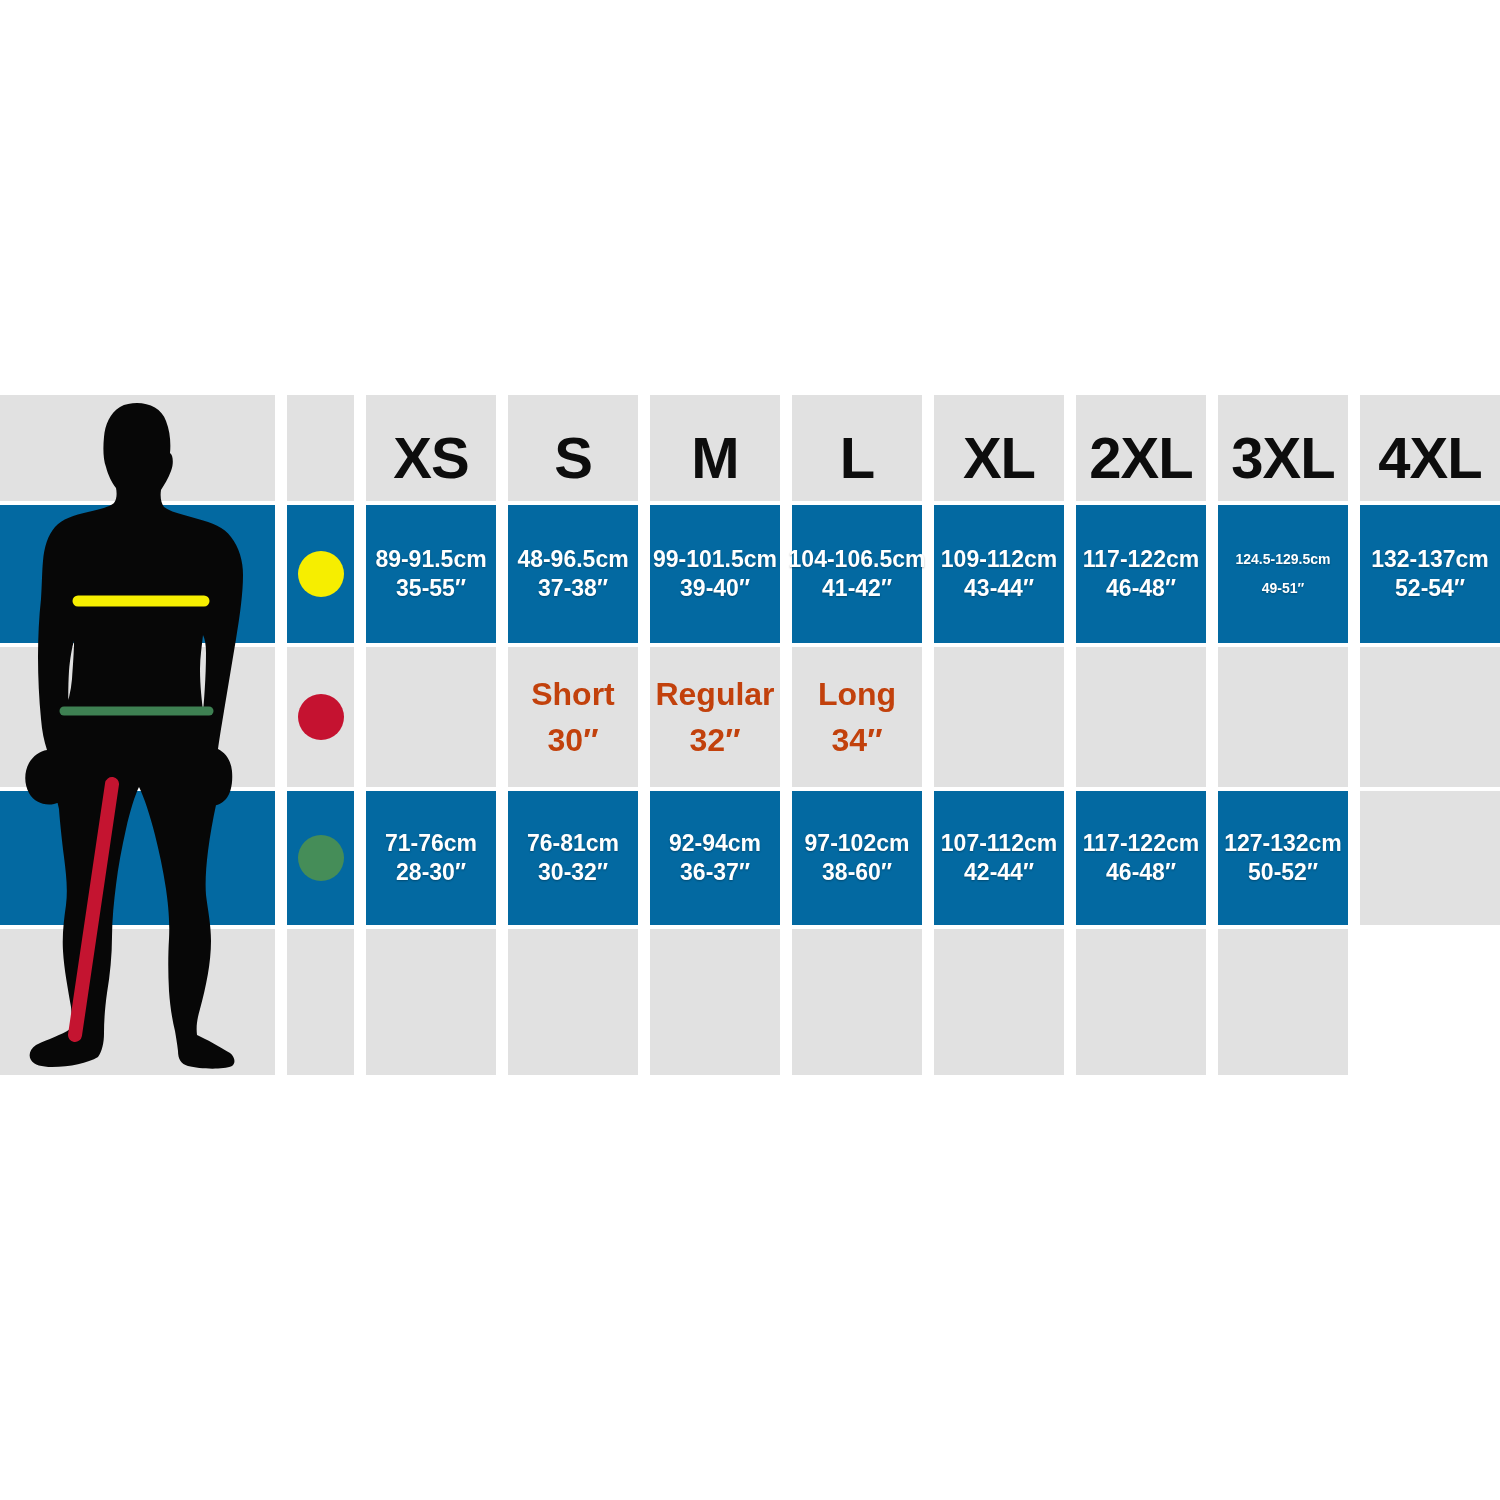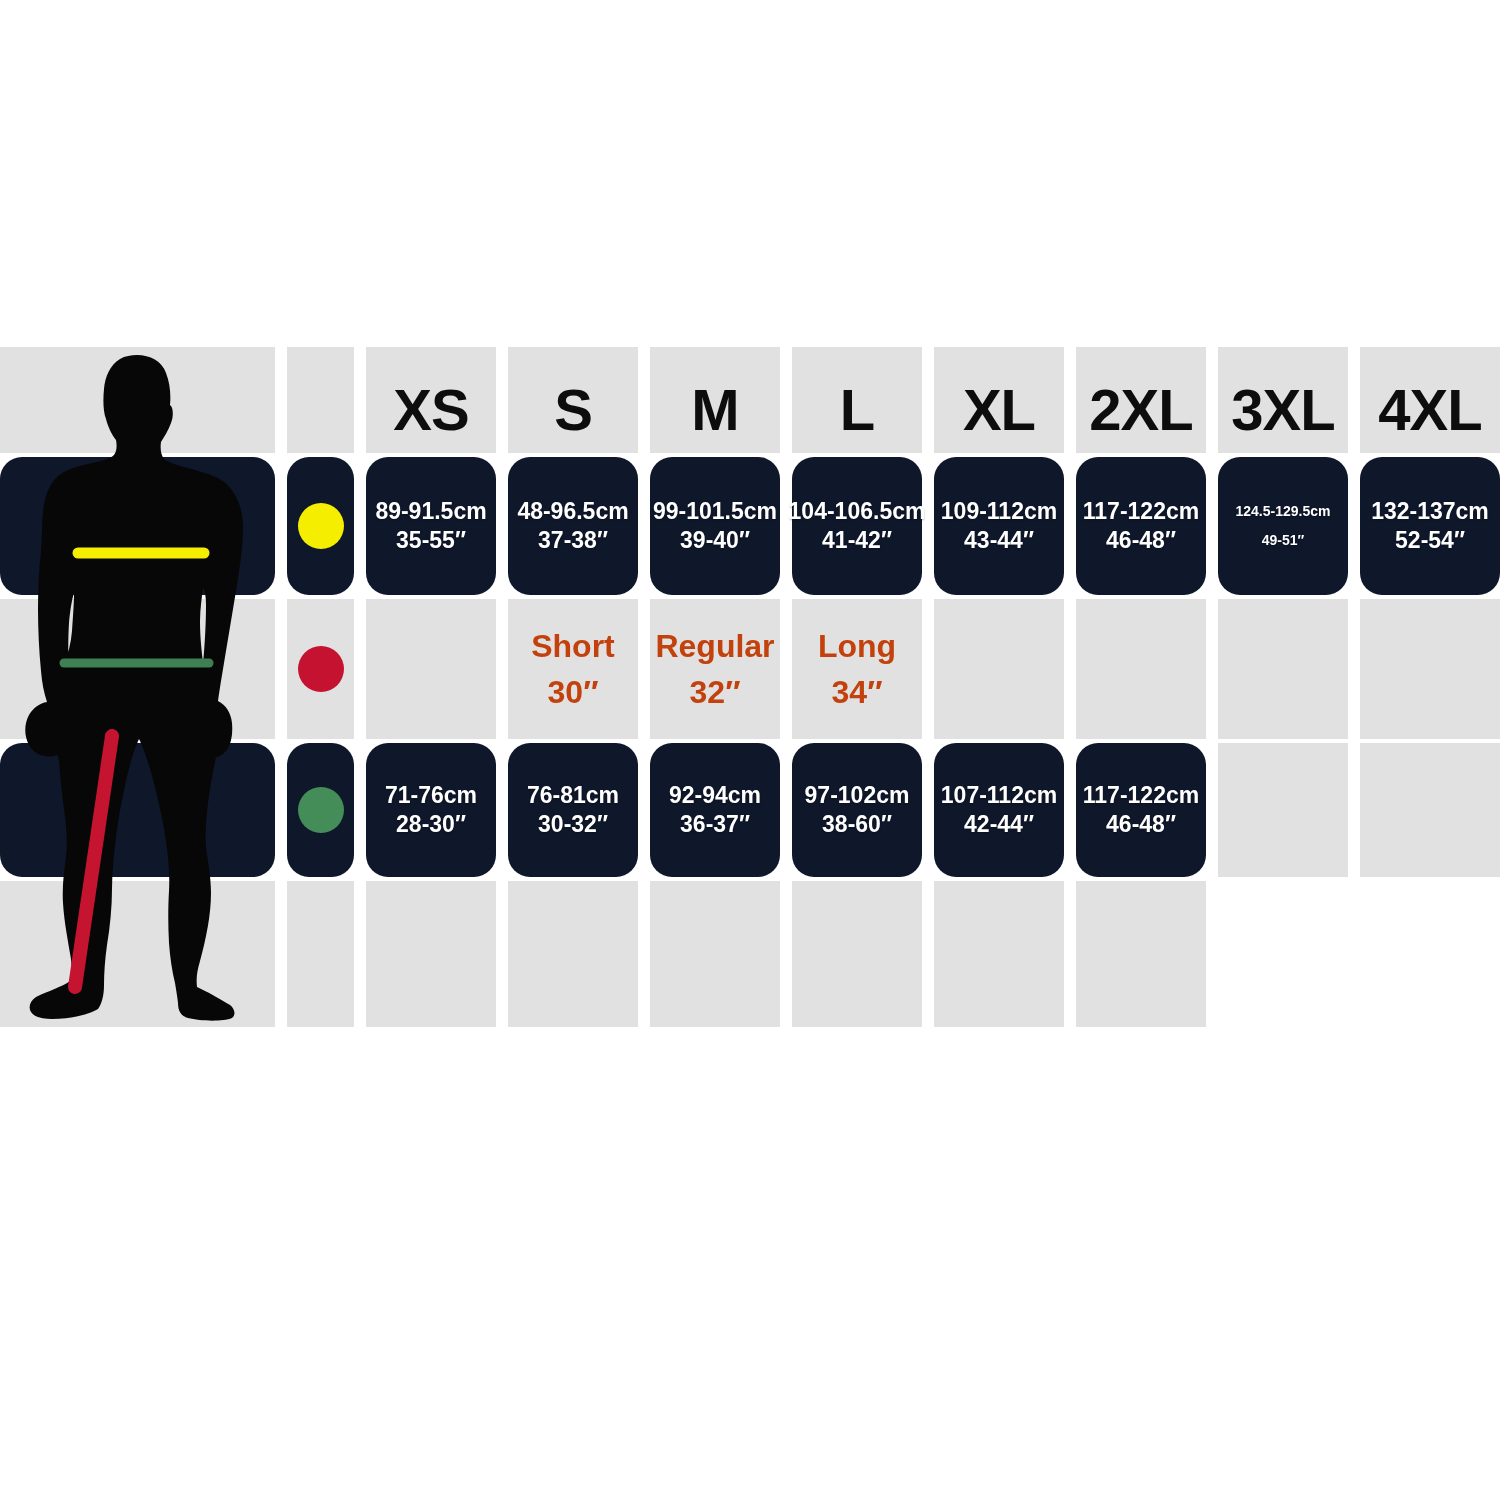--- a/index.html
+++ b/index.html
@@ -1,30 +1,30 @@
 <!DOCTYPE html>
 <html><head>
 <meta charset="utf-8">
 <style>
   html,body{margin:0;padding:0;background:#ffffff;}
   .canvas{
     position:relative;width:1500px;height:1206px;background:#ffffff;
-    font-family:"Liberation Sans", sans-serif;overflow:hidden;
+    font-family:"Liberation Sans", sans-serif;overflow:hidden;margin-top:48px;
   }
   .size-table{
     position:absolute;left:0;top:347px;width:1500px;height:680px;
     display:grid;
     grid-template-columns:275px 67px repeat(7,130px) 140px;
     grid-template-rows:106px 138px 140px 134px 146px;
     column-gap:12px;row-gap:4px;
     background:#ffffff;
   }
   .cell{display:flex;flex-direction:column;align-items:center;justify-content:center;}
   .cell.light{background:#e1e1e1;}
-  .cell.dark{background:#0f172a;border-radius:22px;}
+  .cell.dark{background:#0369a1;}
   .cell.head{
     justify-content:flex-end;padding-bottom:10px;box-sizing:border-box;
     font-weight:bold;font-size:58px;letter-spacing:-1px;color:#0d0d0d;
   }
   .cell .l1,.cell .l2{
     font-weight:bold;text-align:center;white-space:nowrap;line-height:29px;
   }
   .cell.dark .l1,.cell.dark .l2{
     font-size:23px;color:#ffffff;text-shadow:0 1px 2px rgba(0,0,0,0.30);
   }
@@ -130,20 +130,24 @@
         <div class="l1">97-102cm</div>
         <div class="l2">38-60″</div>
       </div>
       <div class="cell dark">
         <div class="l1">107-112cm</div>
         <div class="l2">42-44″</div>
       </div>
       <div class="cell dark">
         <div class="l1">117-122cm</div>
         <div class="l2">46-48″</div>
+      </div>
+      <div class="cell dark">
+        <div class="l1">127-132cm</div>
+        <div class="l2">50-52″</div>
       </div>
       <div class="cell light"></div>
       <div class="cell light"></div>
       <div class="cell light"></div>
       <div class="cell light"></div>
       <div class="cell light"></div>
       <div class="cell light"></div>
       <div class="cell light"></div>
       <div class="cell light"></div>
       <div class="cell light"></div>

